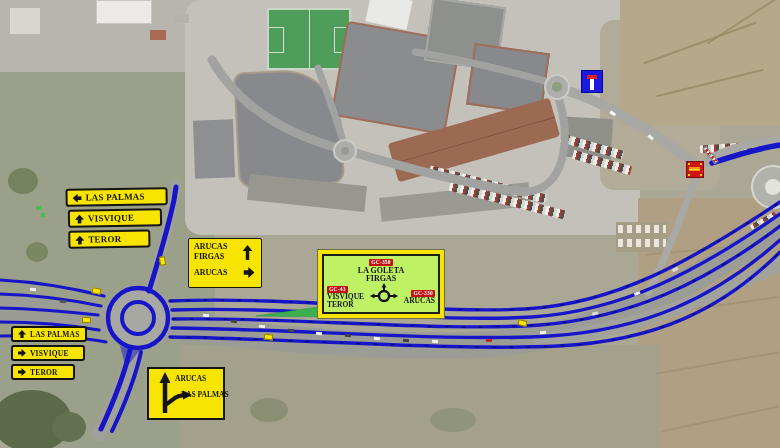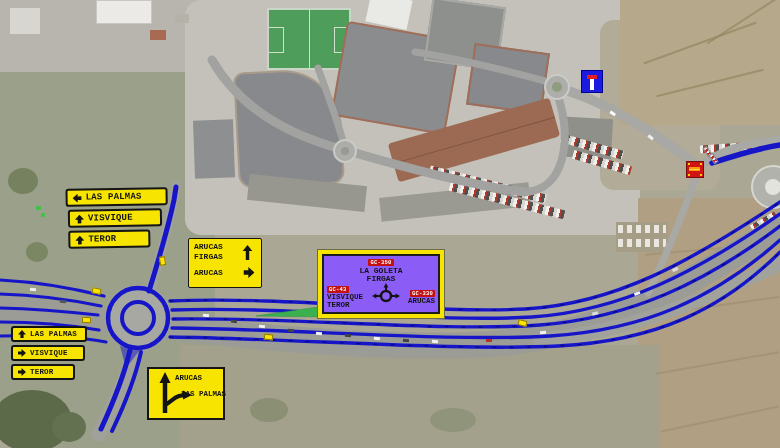--- a/index.html
+++ b/index.html
@@ -1,17 +1,17 @@
 <!DOCTYPE html>
 <html><head>
 <meta charset="utf-8">
 <style>
   html,body{margin:0;padding:0;}
   .map{position:relative;width:780px;height:448px;overflow:hidden;background:#aaa794;
-       font-family:Liberation Mono, monospace;}
+       font-family:Liberation Serif, serif;}
   svg.overlay{position:absolute;left:0;top:0;z-index:5;}
   
   .patch{position:absolute;z-index:1;}
   .blob{position:absolute;border-radius:50%;z-index:2;}
   .bldg{position:absolute;z-index:3;}
   .cars{position:absolute;z-index:4;height:9px;
         background:repeating-linear-gradient(90deg,#f4f4f0 0 3px,#b33226 3px 5px,#4a4a4a 5px 8px,#d8d8d2 8px 11px);
         border-radius:1px;opacity:.95;}
   .hedge{position:absolute;z-index:2;height:2px;background:#93865f;opacity:.7;}
   .terr{position:absolute;z-index:2;height:2px;background:#9c8c6c;opacity:.6;}
@@ -22,21 +22,21 @@
          box-sizing:content-box;margin-bottom:3px;}
   .panel .lbl{letter-spacing:.2px;}
   .arr{flex:0 0 auto;}
   .arr.left{transform:rotate(-90deg);}
   .arr.right{transform:rotate(90deg);}
   .nw .panel{font-size:9px;}
   .west .panel{font-size:7.5px;height:12px;border-width:2px;}
   .approach{background:#f7e400;border:1.5px solid #141414;border-radius:2px;width:74px;height:50px;
             font-size:8px;font-weight:bold;padding:3px 2px 2px 5px;box-sizing:border-box;line-height:10px;}
   .approach .row{display:flex;justify-content:space-between;align-items:center;}
-  .goleta{background:#8b5cf6;border:2px solid #1c1c1c;box-shadow:0 0 0 4px #f7e400,0 0 0 5px #6b6b4a;
+  .goleta{background:#bef264;border:2px solid #1c1c1c;box-shadow:0 0 0 4px #f7e400,0 0 0 5px #6b6b4a;
           width:108px;height:52px;padding:2px 3px;font-weight:bold;}
   .badge{display:inline-block;background:#c41111;color:#fff;font-size:5.5px;font-weight:bold;
          line-height:7px;padding:0 2px;border-radius:1px;letter-spacing:.2px;}
   .gol-top{text-align:center;font-size:8px;line-height:8.5px;}
   .gol-mid{display:flex;justify-content:space-between;align-items:center;margin-top:1px;}
   .gol-col{font-size:7.5px;line-height:8px;}
   .fork-sign{background:#f7e400;border:2px solid #141414;width:74px;height:49px;}
   .fork-lbl{position:absolute;font-size:7.5px;font-weight:bold;white-space:nowrap;}
   
   .deadend{position:absolute;z-index:11;width:20px;height:21px;background:#1a1ae0;border:1px solid #00008c;}

